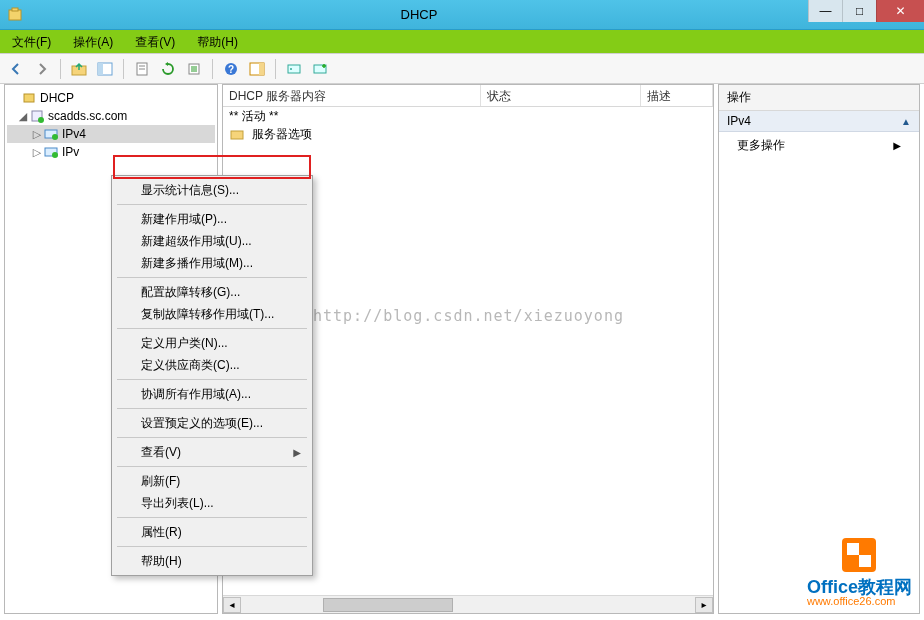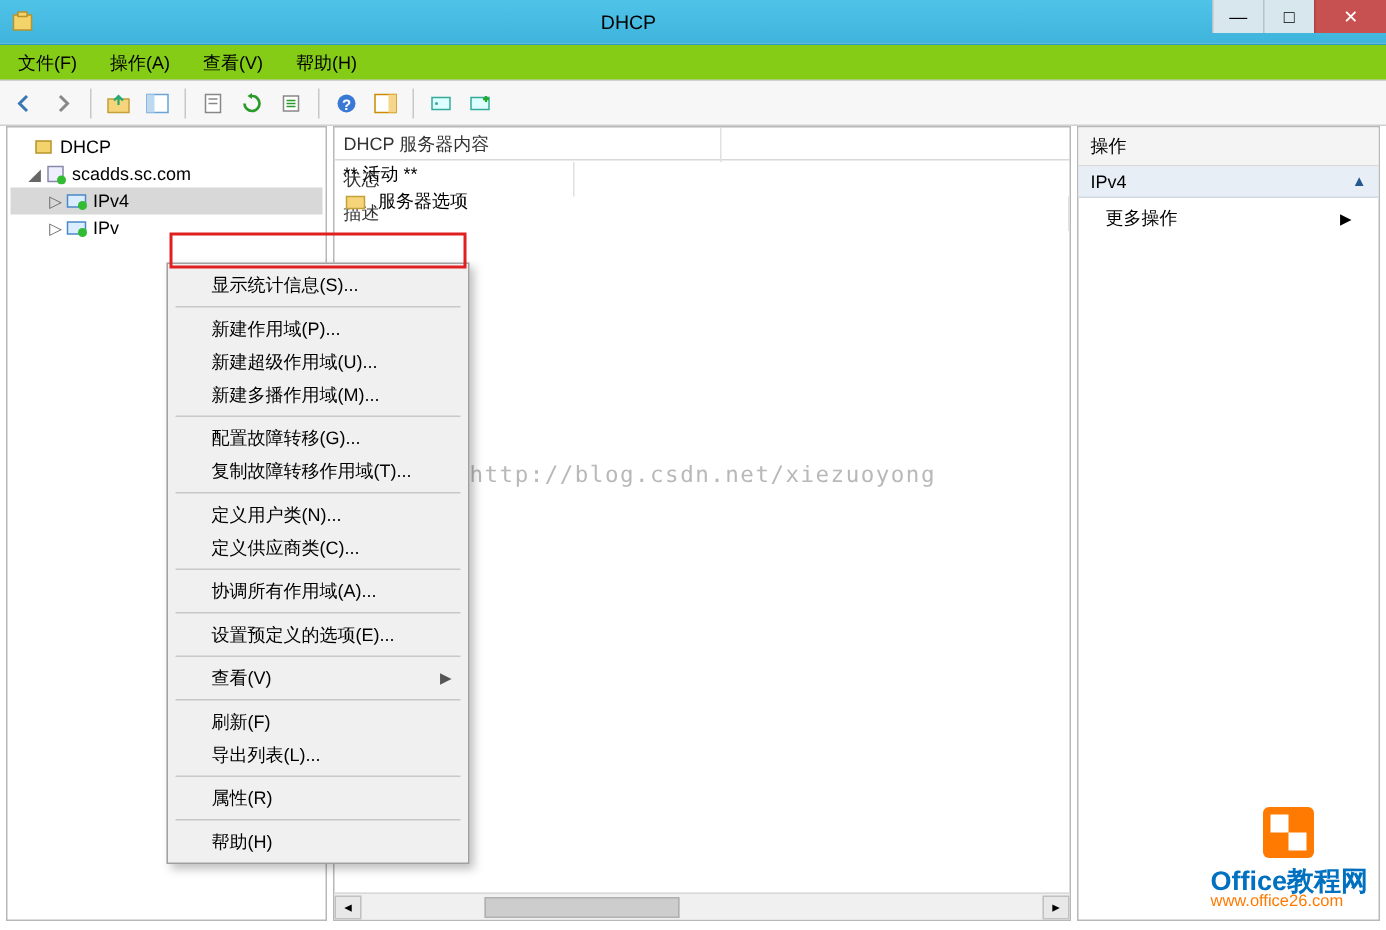--- a/index.html
+++ b/index.html
@@ -43,21 +43,21 @@
     width: 214px; border:1px solid #b8b8b8; background:#fff; padding:4px 2px;
   }
   .tree-row { display:flex; align-items:center; height:18px; padding:0 2px; white-space:nowrap;}
   .tree-caret { width:12px; text-align:center; color:#666; font-size:11px;}
   .tree-icon { width:16px; height:16px; margin-right:3px; display:flex; align-items:center; justify-content:center;}
   .tree-sel { background:#d8d8d8;}
   .list-pane {
     flex:1; border:1px solid #b8b8b8; background:#fff; position:relative; display:flex; flex-direction:column;
   }
   .list-header {
-    display:flex; height:22px; border-bottom:1px solid #d8d8d8;flex-direction:column;
+    display:flex; height:22px; border-bottom:1px solid #d8d8d8;
   }
   .col-h { border-right:1px solid #e0e0e0; padding:3px 6px; font-size:12px; color:#333;}
   .list-body { flex:1; position:relative; overflow:hidden;}
   .list-row { display:flex; height:18px; align-items:center;}
   .list-cell { padding:0 6px; overflow:hidden; white-space:nowrap;}
   .watermark { position:absolute; left:90px; top:200px; color:#b8b8b8; font-family:monospace; font-size:15px; letter-spacing:1px; pointer-events:none;}
   .hscroll { height:18px; border-top:1px solid #d8d8d8; display:flex; align-items:center; position:relative; background:#f0f0f0;}
   .hscroll-btn{width:18px;height:16px;border:1px solid #c0c0c0;background:#e8e8e8;display:flex;align-items:center;justify-content:center;font-size:10px;}
   .hscroll-thumb{position:absolute; left:100px; width:130px; height:14px; top:2px; background:#cdcdcd; border:1px solid #b0b0b0;}
   .action-pane {

